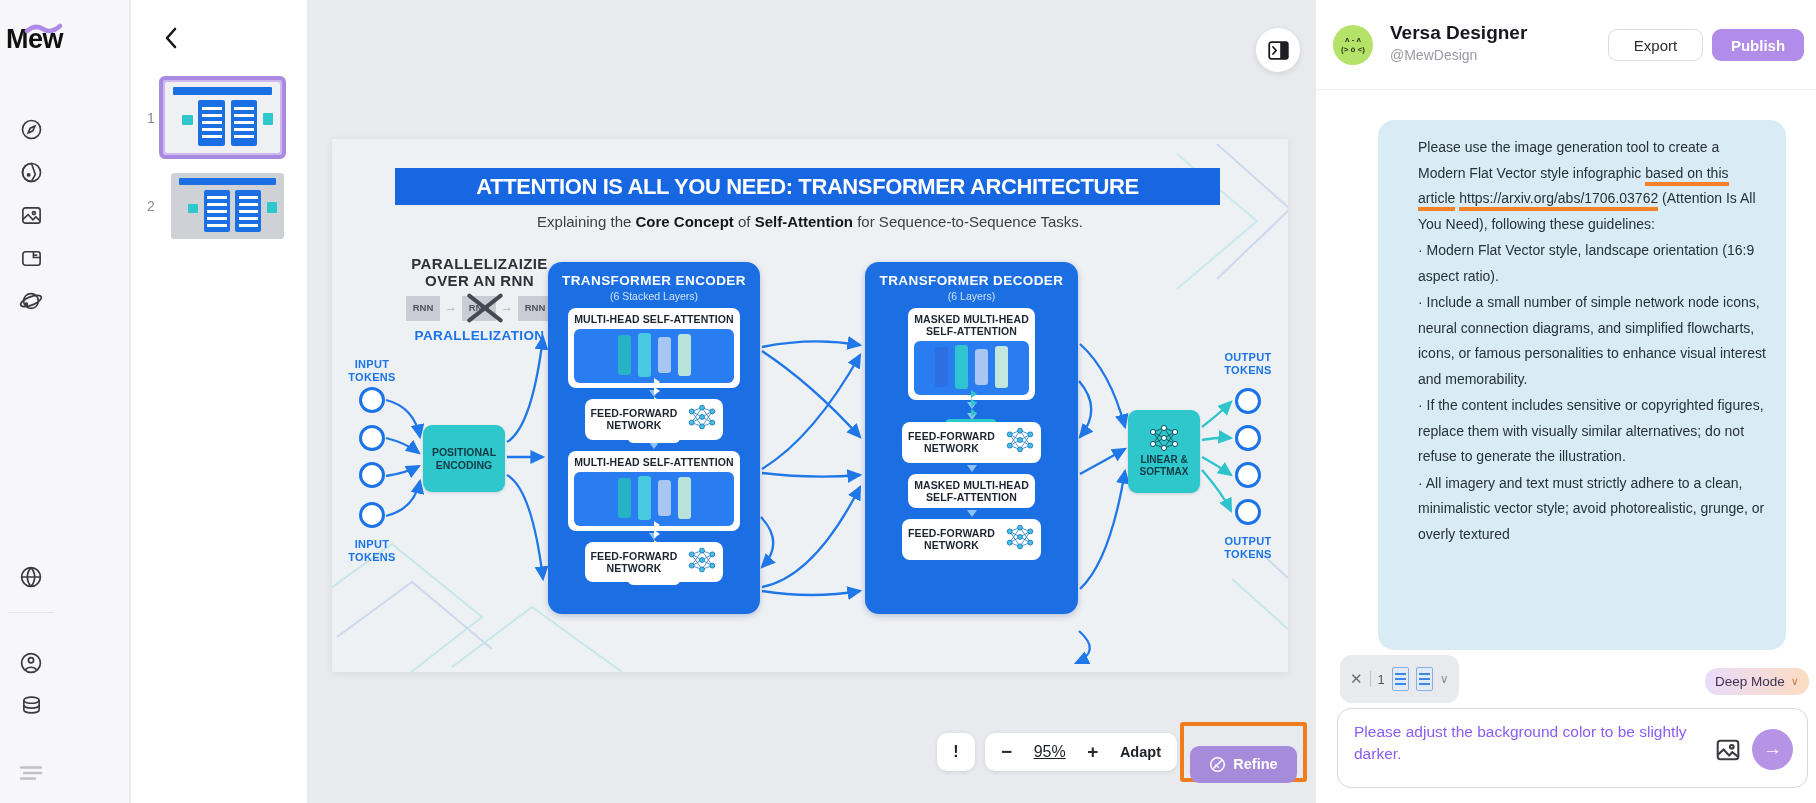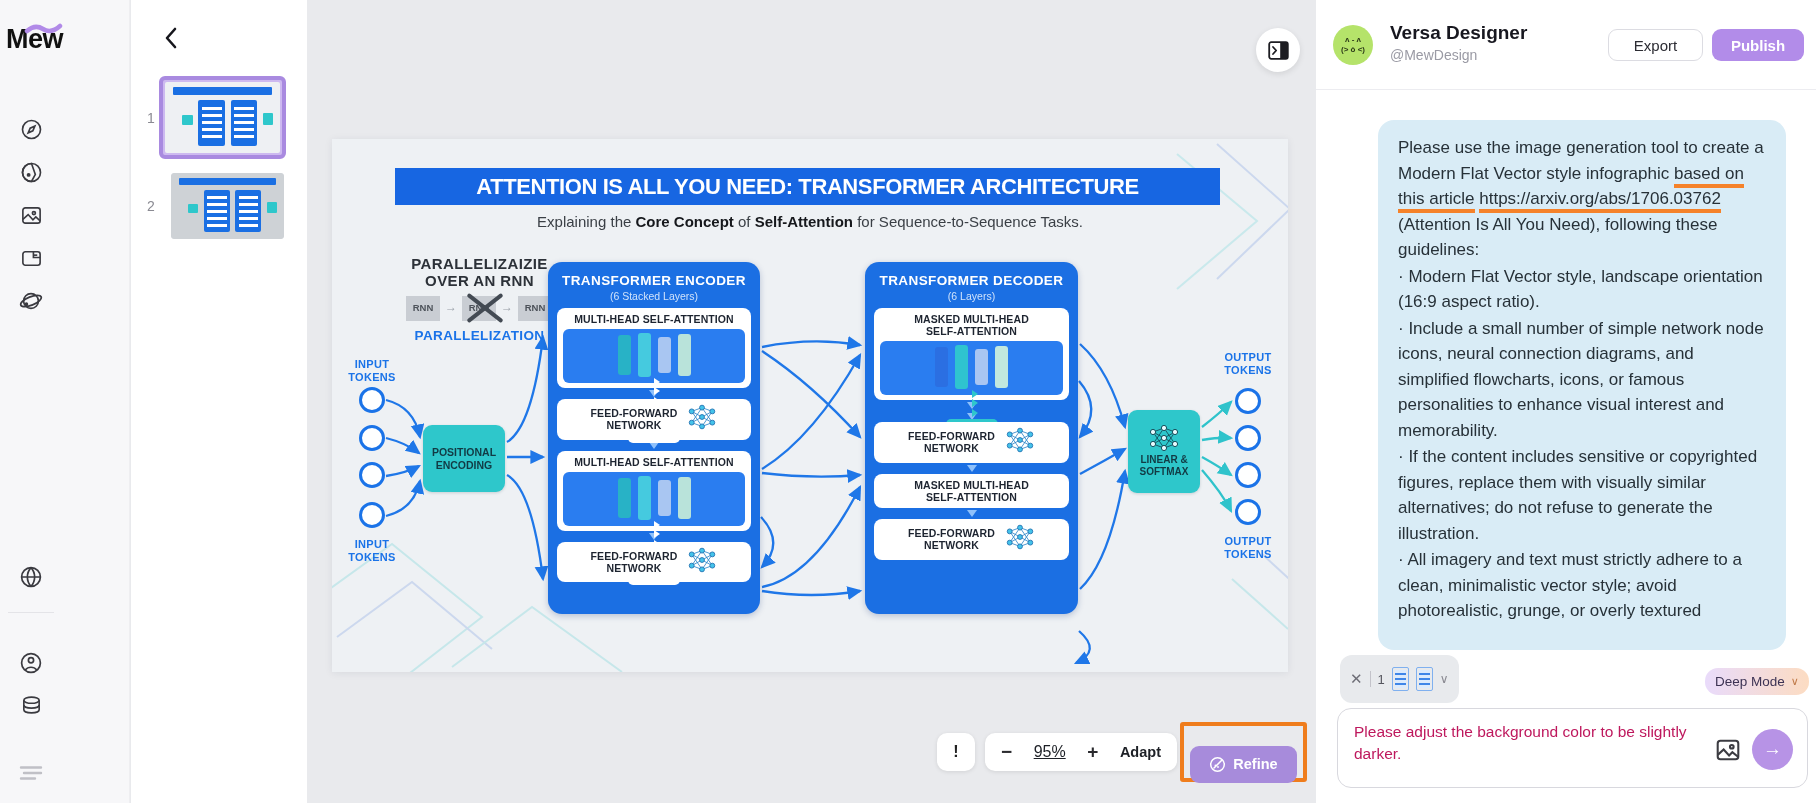--- a/index.html
+++ b/index.html
@@ -79,21 +79,21 @@
     box-shadow:0 1px 3px rgba(20,60,70,0.18); }
   .pe-box { left:91px; top:286px; width:82px; height:67px; }
   .ls-box { left:796px; top:271px; width:72px; height:83px; font-size:10px; }
 
   .big-box { position:absolute; z-index:2; background:#1b6fe3; border-radius:14px; padding:8px 9px 9px 9px;
     box-shadow:0 2px 6px rgba(20,50,120,0.25); display:flex; flex-direction:column; }
   .enc-box { left:216px; top:123px; width:212px; height:352px; }
   .dec-box { left:533px; top:123px; width:213px; height:352px; }
   .bb-title { text-align:center; color:#fff; font-weight:bold; font-size:13.5px; letter-spacing:0.4px; margin-top:3px; }
   .bb-sub { text-align:center; color:#cfe2fb; font-size:10.5px; margin:1px 0 6px 0; }
-  .cards { display:flex; flex-direction:column; flex:1; }
+  .cards { display:flex; flex-direction:column; flex:1;align-items:center; }
   .card { background:#fff; border-radius:8px; padding:5px 6px; position:relative; }
   .card-label { text-align:center; font-size:10.5px; font-weight:bold; color:#1d2430; letter-spacing:0.1px; white-space:pre-line; }
   .gap-arrow { height:11px; display:flex; align-items:center; justify-content:center; }
   .gap-arrow::after { content:''; border-left:5px solid transparent; border-right:5px solid transparent;
     border-top:7px solid #8fc1fb; }
   .att-inner { margin-top:4px; background:#2a7df0; border-radius:6px; height:54px;
     display:flex; align-items:center; padding:4px 6px; gap:4px;flex-direction:column; }
   .bars { display:flex; align-items:center; gap:7px; }
   .bar { width:13px; border-radius:3px; }
   .h-arrows { flex:1; display:flex; flex-direction:column; justify-content:center; gap:7px; }
@@ -134,40 +134,40 @@
   .agent-handle { position:absolute; left:74px; top:47px; font-size:14px; color:#9a9aa4; }
   .export-btn { position:absolute; left:292px; top:29px; width:95px; height:32px; background:#fff;
     border:1px solid #dcdce2; border-radius:9px; display:flex; align-items:center; justify-content:center;
     font-size:15px; color:#2c2c33; cursor:pointer; }
   .publish-btn { position:absolute; left:396px; top:29px; width:92px; height:32px; background:#b28ce9;
     border:none; border-radius:9px; display:flex; align-items:center; justify-content:center;
     font-size:15px; color:#fff; font-weight:bold; cursor:pointer; }
 
   .bubble { position:absolute; left:62px; top:120px; width:408px; height:530px; background:#d9ecf6;
     border-radius:16px; padding:15px 20px 10px 20px; overflow:hidden; }
-  .bubble p { font-size:17px; line-height:25.5px; color:#273138; margin-bottom:1px; }
+  .bubble p { font-size:14px; line-height:25.5px; color:#273138; margin-bottom:1px;margin-left:20px; }
   .seg-underline { border-bottom:4px solid #f5822a; padding-bottom:1px; }
 
   .attach-chip { position:absolute; left:24px; top:655px; height:48px; background:#e8eaed; border-radius:12px;
     display:flex; align-items:center; padding:0 10px; gap:7px; cursor:pointer; }
   .chip-x { font-size:15px; color:#6d6d76; }
   .chip-sep { width:1px; height:16px; background:#c3c3ca; }
   .chip-count { font-size:13px; color:#55555e; }
   .chip-thumb { width:17px; height:24px; border:1px solid #7fb0ef; border-radius:2px;
     background:#dcebfd repeating-linear-gradient(180deg,#3f86e8 0 2px, rgba(0,0,0,0) 2px 5px); background-clip:content-box; padding:2px 2px; }
   .chip-chevron { font-size:12px; color:#8a8a92; }
 
   .deep-mode { position:absolute; left:389px; top:668px; height:27px; padding:0 10px; border-radius:13px;
     background:linear-gradient(90deg,#e9dbfb,#fcdcc2); display:flex; align-items:center; gap:6px; cursor:pointer; }
   .deep-mode span.lbl { font-size:13.5px; color:#3d3354; }
   .deep-mode span.chev { font-size:11px; color:#c07a48; }
 
   .chat-input { position:absolute; left:21px; top:708px; width:471px; height:80px; background:#fff;
     border:1.5px solid #d8d8de; border-radius:14px; padding:12px 100px 12px 16px; cursor:text; }
-  .chat-input .val { font-size:15.5px; color:#be185d; line-height:22px; }
+  .chat-input .val { font-size:15.5px; color:#8b5cf6; line-height:22px; }
   .input-img-btn { position:absolute; right:66px; top:28px; width:26px; height:26px; cursor:pointer; }
   .send-btn { position:absolute; right:14px; top:20px; width:41px; height:41px; border-radius:50%; background:#b793e6;
     display:flex; align-items:center; justify-content:center; cursor:pointer; }
   .send-btn span { color:#fff; font-size:19px; transform:translateY(-1px); }
 </style>
 </head>
 <body>
 
 <div class="app">
 

